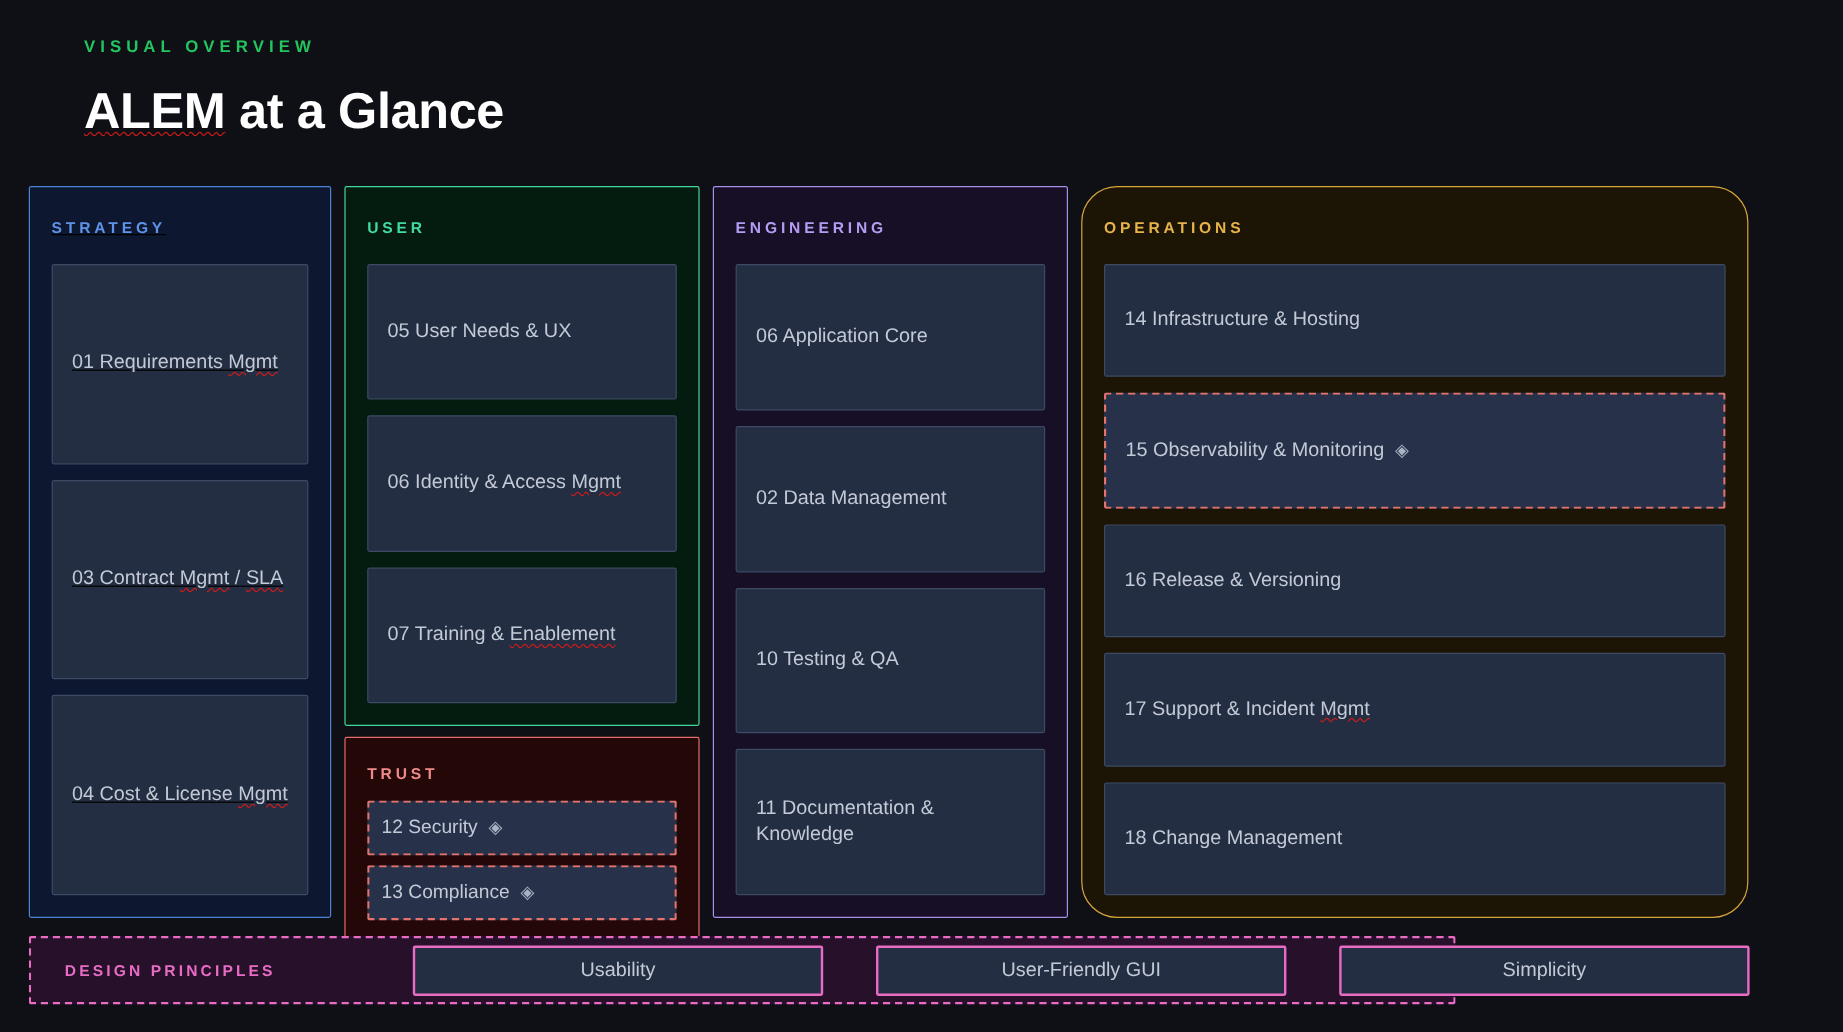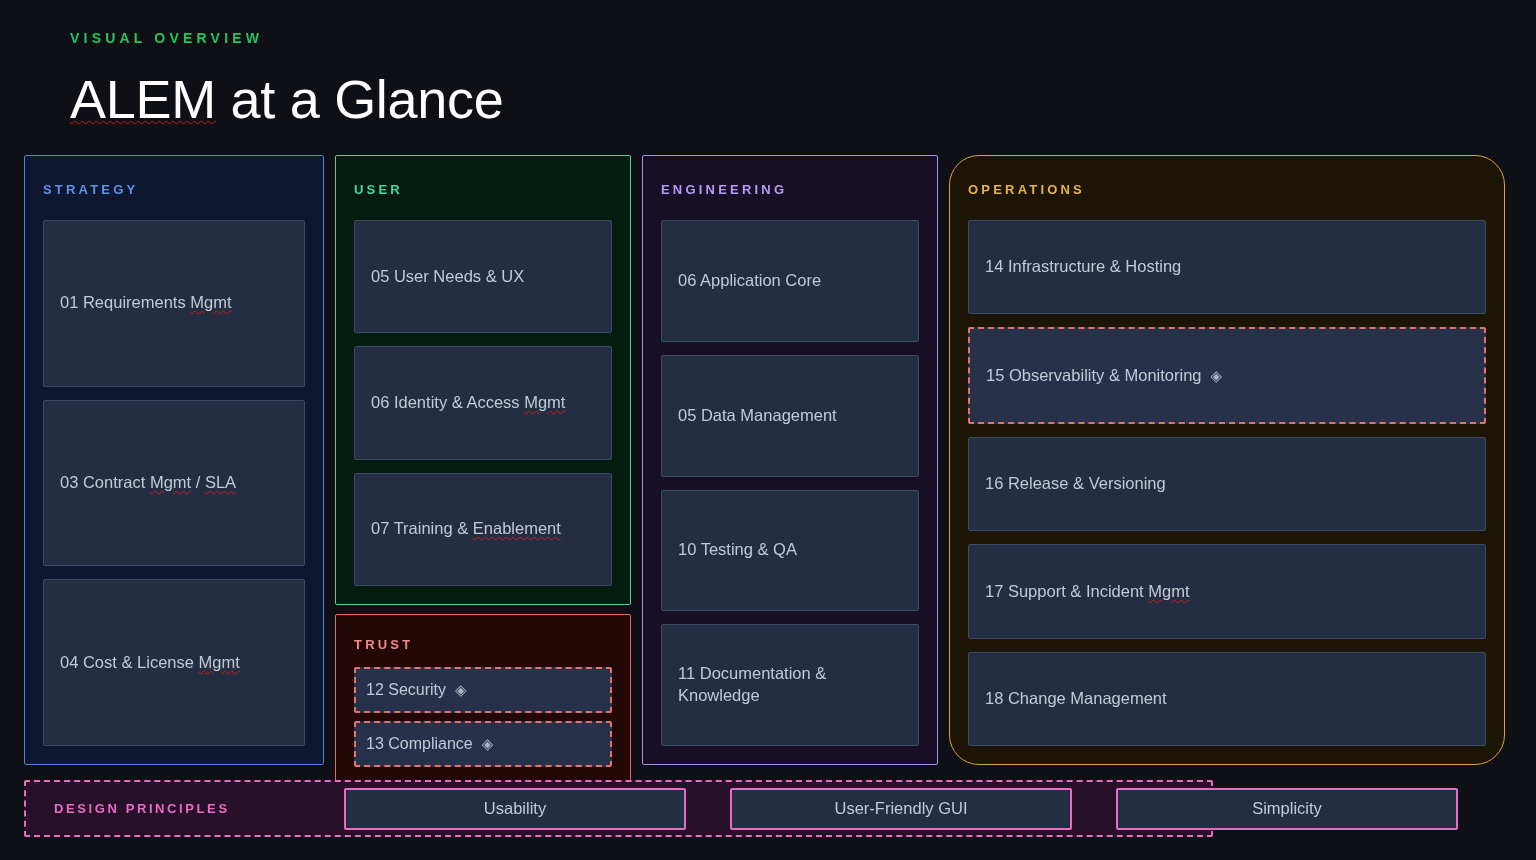--- a/index.html
+++ b/index.html
@@ -29,22 +29,22 @@
   .eyebrow {
     font-size: 14px;
     letter-spacing: 4.2px;
     font-weight: 600;
     color: #22c55e;
     text-transform: uppercase;
     line-height: 1.2;
   }
   .title {
     margin-top: 24px;
-    font-size: 54px;
-    font-weight: 400;
+    font-size: 42px;
+    font-weight: 700;
     color: #ffffff;
     letter-spacing: -0.3px;
     line-height: 1.05;
   }
   .sp {
     text-decoration: underline wavy #d01919;
     text-decoration-thickness: 1.4px;
     text-underline-offset: 2px;
   }
 
@@ -60,21 +60,21 @@
   }
 
   .column {
     border: 1.6px solid;
     border-radius: 2px;
     padding: 26px 18px 18px 18px;
     display: flex;
     flex-direction: column;
     gap: 13px;
   }
-  .col-strategy   { width: 300px; border-color:#4d82d6; background:#0d1730; }
+  .col-strategy   { width: 252px; border-color:#4d82d6; background:#0d1730;text-decoration:underline; }
   .col-user-wrap  { width: 296px; display:flex; flex-direction:column; gap:9px; }
   .col-user       { border-color:#43d79a; background:#041b10; flex: 0 0 auto; }
   .col-trust      { border-color:#e46a6a; background:#240808; flex: 1 1 auto; padding-top:22px; gap:8px; }
   .col-eng        { width: 296px; border-color:#a98fe8; background:#160f26; }
   .col-ops        { width: 556px; border-color:#d8a53c; background:#1c1405;border-radius:30px; }
 
   .col-head {
     font-size: 13px;
     font-weight: 700;
     letter-spacing: 3.2px;
@@ -210,21 +210,21 @@
           </div>
       </div>
     </div>
 
     <div class="column col-eng">
       <div class="col-head h-eng">ENGINEERING</div>
       <div class="card">
           <span class="txt">06 Application Core</span>
         </div>
       <div class="card">
-          <span class="txt">05 Data Management</span>
+          <span class="txt">02 Data Management</span>
         </div>
       <div class="card">
           <span class="txt">10 Testing &amp; QA</span>
         </div>
       <div class="card">
           <span class="txt">11 Documentation &amp; Knowledge</span>
         </div>
     </div>
 
     <div class="column col-ops">

